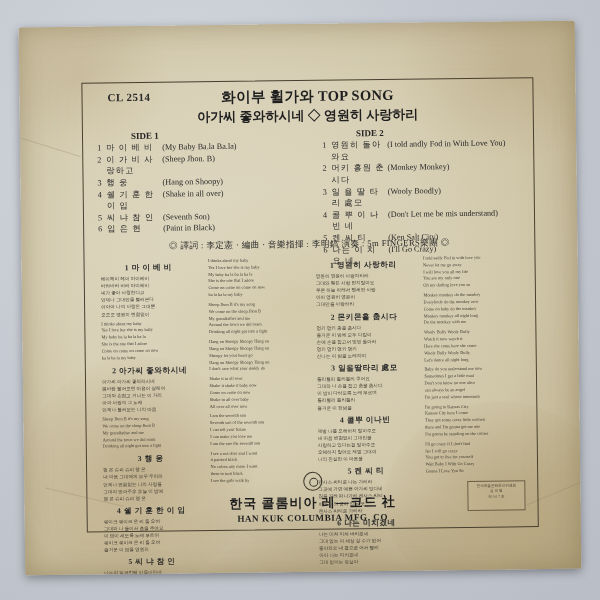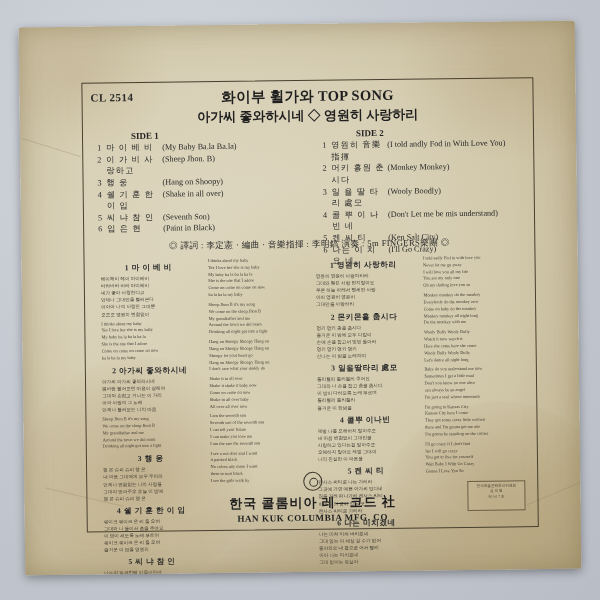--- a/index.html
+++ b/index.html
@@ -72,21 +72,21 @@
     top: 56px;
     width: 452px;
     height: 450px;
     border: 1.2px solid #4a4030;
     box-sizing: border-box;
   }
 
   
   .catno {
     position: absolute;
-    left: 8px;
+    left: 25px;
     top: 8px;
     font-size: 11px;
     font-weight: bold;
     letter-spacing: 0.5px;
     color: #2b2b2b;
     font-family: "Liberation Serif", serif;
   }
   .title-main {
     position: absolute;
     top: 6px;
@@ -300,21 +300,21 @@
             <span class="num">6</span>
             <span class="kr">입 은 현</span>
             <span class="en">(Paint in Black)</span>
           </div>
         </div>
 
         <div class="side-col">
           <div class="side-label">SIDE 2</div>
           <div class="track">
             <span class="num">1</span>
-            <span class="kr">영원히 音樂指揮</span>
+            <span class="kr">영원히 돌아와요</span>
             <span class="en">(I told andly Fod in With Love You)</span>
           </div>
           <div class="track">
             <span class="num">2</span>
             <span class="kr">머키 홍원 춘시다</span>
             <span class="en">(Monkey Monkey)</span>
           </div>
           <div class="track">
             <span class="num">3</span>
             <span class="kr">일 욜 딸 타 리  處모</span>

